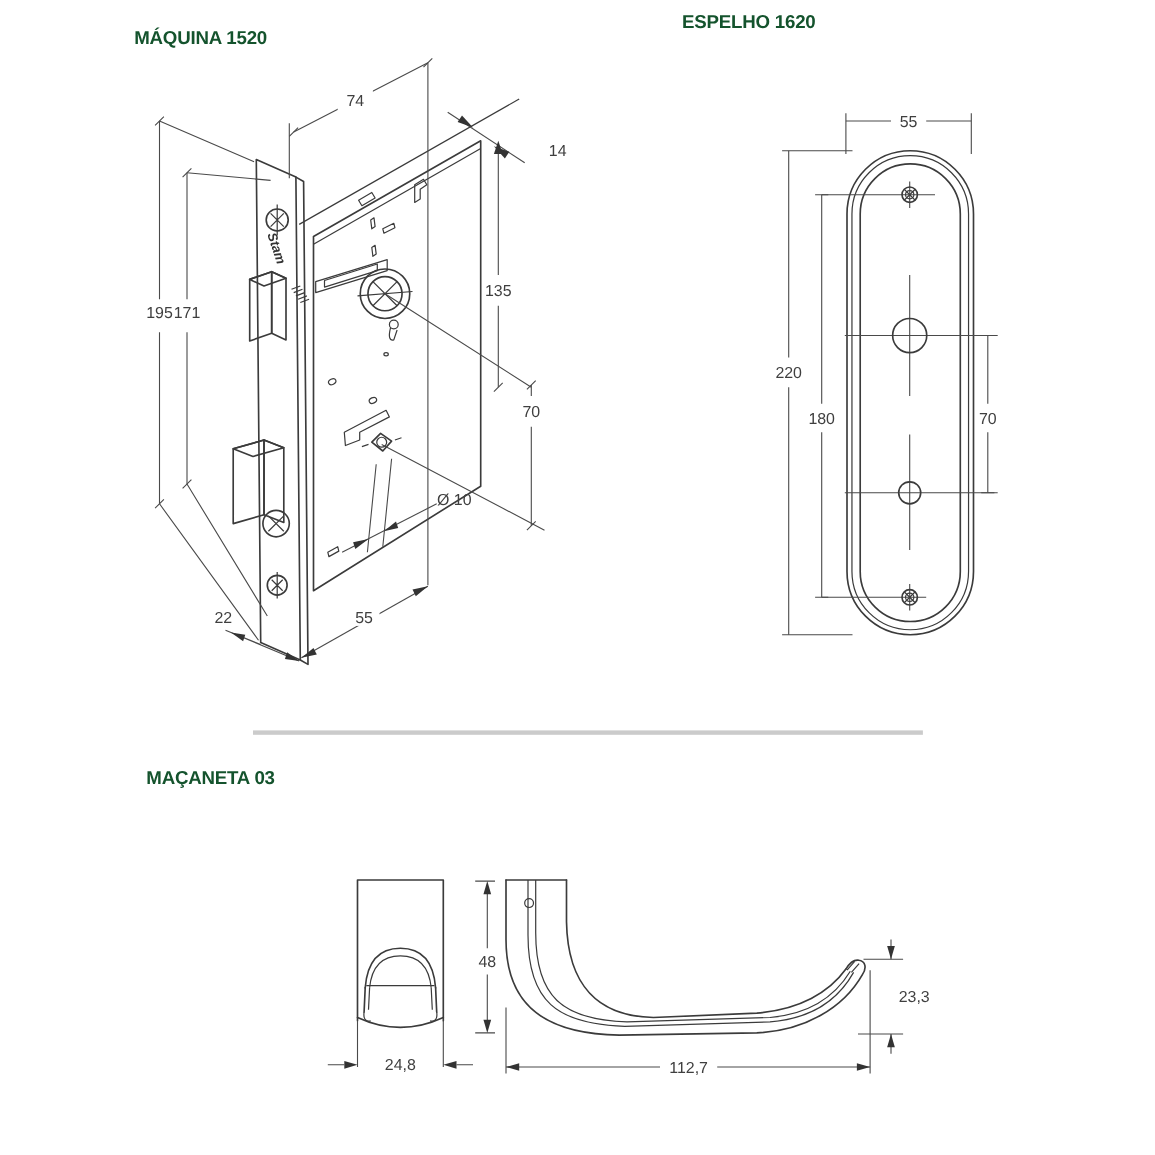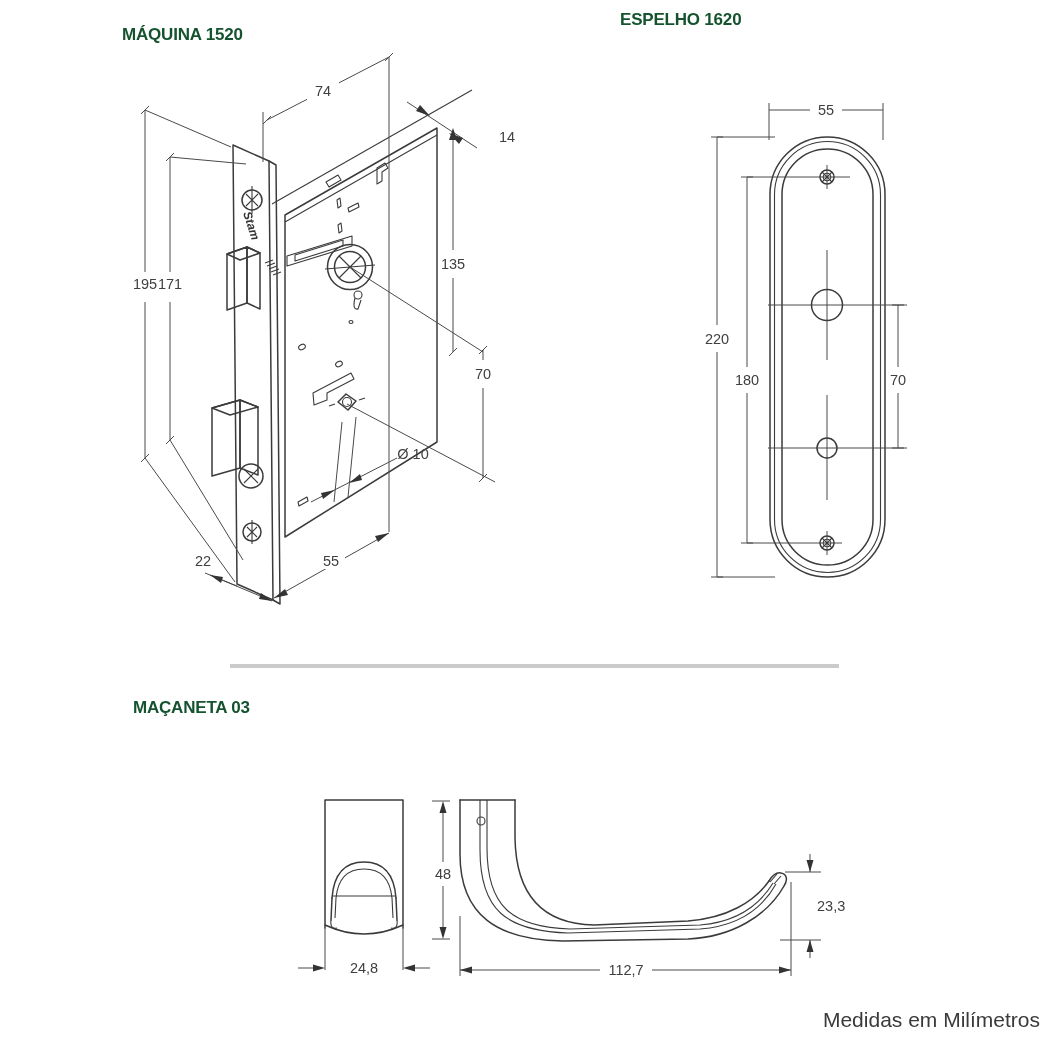--- a/index.html
+++ b/index.html
@@ -244,14 +244,13 @@
       <text class="lbl" x="346" y="205">112,7</text>
 
       <path class="t" d="M505,102 L541,102 M500,170 L541,170"></path>
       <path class="t" d="M530,84 L530,102 M530,188 L530,170"></path>
       <polygon class="ah" points="530,102 526.5,90 533.5,90"></polygon>
       <polygon class="ah" points="530,170 526.5,182 533.5,182"></polygon>
       <text class="lbl lbls" x="537" y="141">23,3</text>
     </g>
   </svg>
 
-  <div class="footer">Medidas em Milímetros</div>
 </div>
 
 </body></html>

